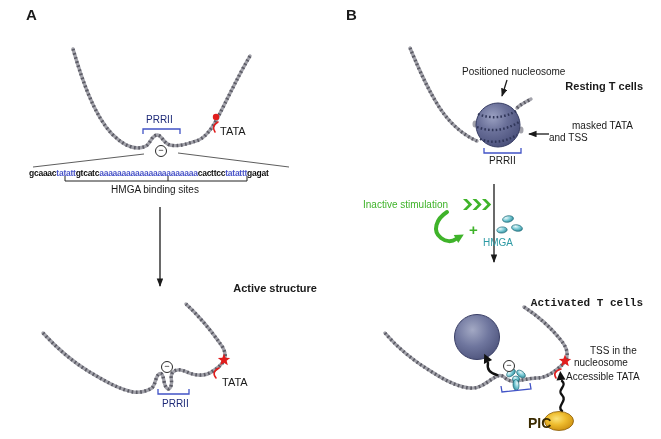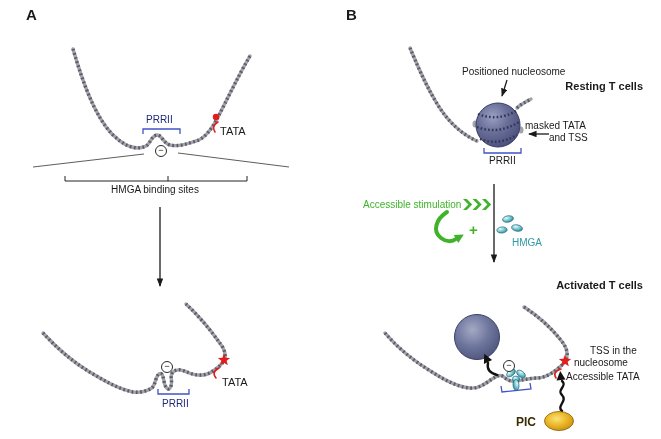--- a/index.html
+++ b/index.html
@@ -7,32 +7,32 @@
           font-family:"Liberation Sans",sans-serif;overflow:hidden;}
   .figure svg{position:absolute;left:0;top:0;}
   .lbl{position:absolute;color:#1a1a1a;white-space:nowrap;}
   .panel-letter{font-weight:bold;font-size:15px;}
   .title{font-weight:bold;font-size:11px;width:120px;text-align:right;}
   .small{font-size:10px;}
   .tata{font-size:11px;}
   .prrii-a{font-size:10px;color:#1e2a78;}
   .prrii-b{font-size:10px;color:#1a1a1a;}
   .green-text{color:#3fb32a;}
-  .teal-text{color:#2d9aa4;margin-left:29px;}
+  .teal-text{color:#2d9aa4;}
   .plus{font-weight:bold;font-size:15px;color:#3fb32a;}
   .minus-circle{position:absolute;width:10px;height:10px;border:1px solid #2a2a2a;
     border-radius:50%;background:#fff;font-size:9px;line-height:9.5px;text-align:center;
     color:#111;z-index:5;}
   .seq{position:absolute;left:29px;top:168px;font-weight:bold;font-size:8.5px;
     letter-spacing:-0.25px;white-space:nowrap;color:#111;}
   .seq .blue{color:#4a55c8;}
   .hmga-sites{position:absolute;left:62px;top:184px;width:186px;text-align:center;
     font-size:10px;color:#1a1a1a;}
-  .pic-label{position:absolute;left:516px;top:415px;width:18px;text-align:center;
-    font-weight:bold;font-size:12px;color:#3a2b00;z-index:6;}
+  .pic-label{position:absolute;left:528px;top:415px;width:18px;text-align:center;
+    font-weight:bold;font-size:14px;color:#3a2b00;z-index:6;}
   .chain-base{fill:none;stroke:#a3a3ab;stroke-width:3.4;stroke-linecap:round;}
   .chain-dash{fill:none;stroke:#5c5c66;stroke-width:3.4;stroke-dasharray:1.7 2.6;}
   .chain-wrap{fill:none;stroke:#2f3558;stroke-width:2.4;stroke-dasharray:1.6 2.2;}
   .bracket{fill:none;stroke:#4153c6;stroke-width:1.3;}
   .bracket-k{fill:none;stroke:#222;stroke-width:1;}
   .thin-arrow{stroke:#1a1a1a;stroke-width:1.3;fill:none;}
   .exp-line{stroke:#333;stroke-width:0.8;}
   .red-arc{stroke:#e11d1d;stroke-width:1.6;fill:none;stroke-linecap:round;}
   .thick-arrow{stroke:#111;stroke-width:2.4;fill:none;stroke-linecap:round;}
   .green-arrow{stroke:#3fb32a;stroke-width:4;fill:none;stroke-linecap:round;}
@@ -140,37 +140,41 @@
     <path class="thick-arrow" d="M 562,411 C 556,406 568,401 562,395 C 556,390 568,386 562,381"></path>
     <polygon points="0,-4.5 9,0 0,4.5" transform="translate(561,380) rotate(-95)" fill="#111"></polygon>
     <ellipse cx="559" cy="421" rx="14.5" ry="9.5" fill="url(#picGrad)" stroke="#8a5c06" stroke-width="0.8"></ellipse>
   </svg>
 
   <div class="lbl panel-letter" style="left:26px;top:6px;">A</div>
   <div class="lbl prrii-a" style="left:146px;top:114px;">PRRII</div>
   <div class="lbl tata" style="left:220px;top:125px;">TATA</div>
   <div class="minus-circle" style="left:155px;top:145px;">−</div>
 
+  <div class="seq">
+    <span>gcaaac</span><span class="blue">tatatt</span><span>gtcatc</span><span class="blue">aaaaaaaaaaaaaaaaaaaaaa</span><span>cacttcc</span><span class="blue">tatattt</span><span>gagat</span>
+  </div>
   <div class="hmga-sites">HMGA binding sites</div>
 
+  <div class="lbl title" style="left:197px;top:282px;">Active structure</div>
   <div class="minus-circle" style="left:161px;top:361px;">−</div>
   <div class="lbl tata" style="left:222px;top:376px;">TATA</div>
   <div class="lbl prrii-a" style="left:162px;top:398px;">PRRII</div>
 
   <div class="lbl panel-letter" style="left:346px;top:6px;">B</div>
   <div class="lbl title" style="left:523px;top:33px;margin-top:47px;">Resting T cells</div>
   <div class="lbl small" style="left:462px;top:66px;">Positioned nucleosome</div>
-  <div class="lbl small" style="left:525px;top:120px;">masked TATA</div>
+  <div class="lbl small" style="left:572px;top:120px;">masked TATA</div>
   <div class="lbl small" style="left:549px;top:131.5px;">and TSS</div>
   <div class="lbl prrii-b" style="left:489px;top:155px;">PRRII</div>
 
-  <div class="lbl small green-text" style="left:363px;top:199px;">Accessible stimulation</div>
+  <div class="lbl small green-text" style="left:363px;top:199px;">Inactive stimulation</div>
   <div class="lbl plus" style="left:469px;top:221px;">+</div>
   <div class="lbl small teal-text" style="left:483px;top:237px;">HMGA</div>
 
-  <div class="lbl title" style="left:523px;top:279px;">Activated T cells</div>
+  <div class="lbl title" style="left:523px;top:297px;font-family:Liberation Mono, monospace;">Activated T cells</div>
   <div class="minus-circle" style="left:503px;top:360px;">−</div>
   <div class="lbl small" style="left:590px;top:345px;">TSS in the</div>
   <div class="lbl small" style="left:574px;top:357px;">nucleosome</div>
   <div class="lbl small" style="left:566px;top:371px;">Accessible TATA</div>
   <div class="pic-label">PIC</div>
 
 </div>
 
 </body></html>

